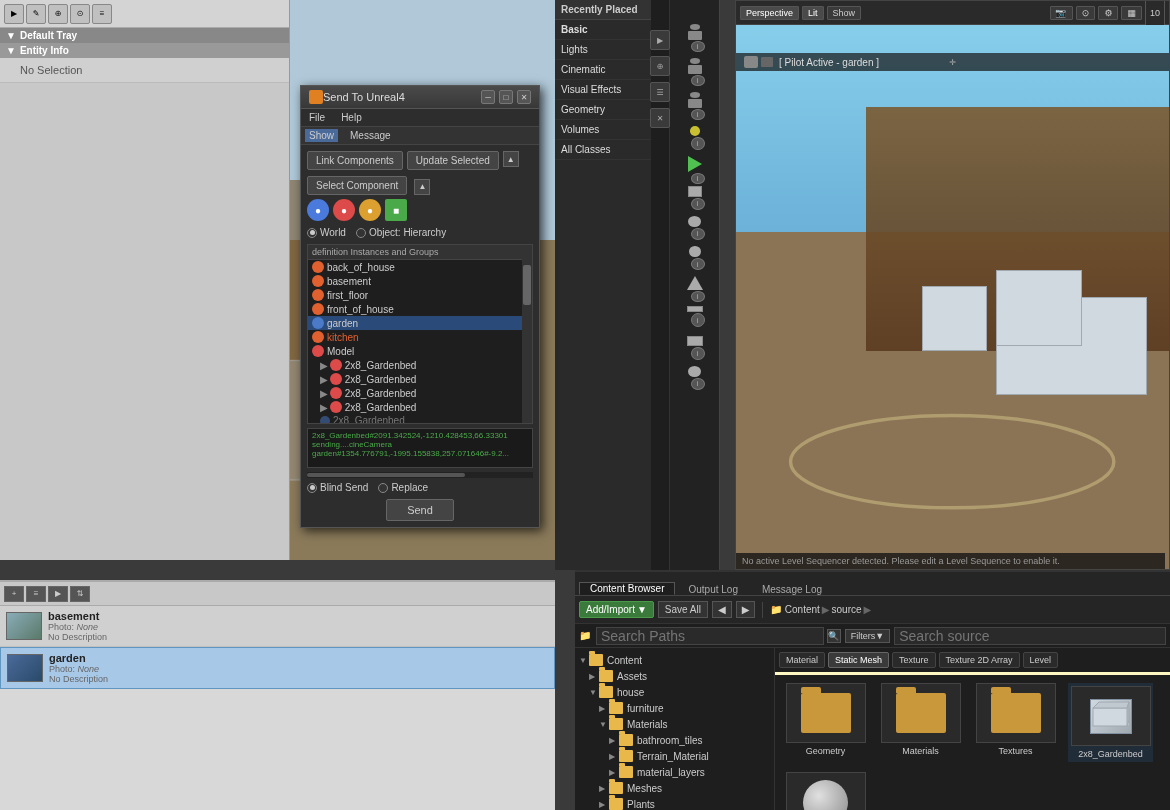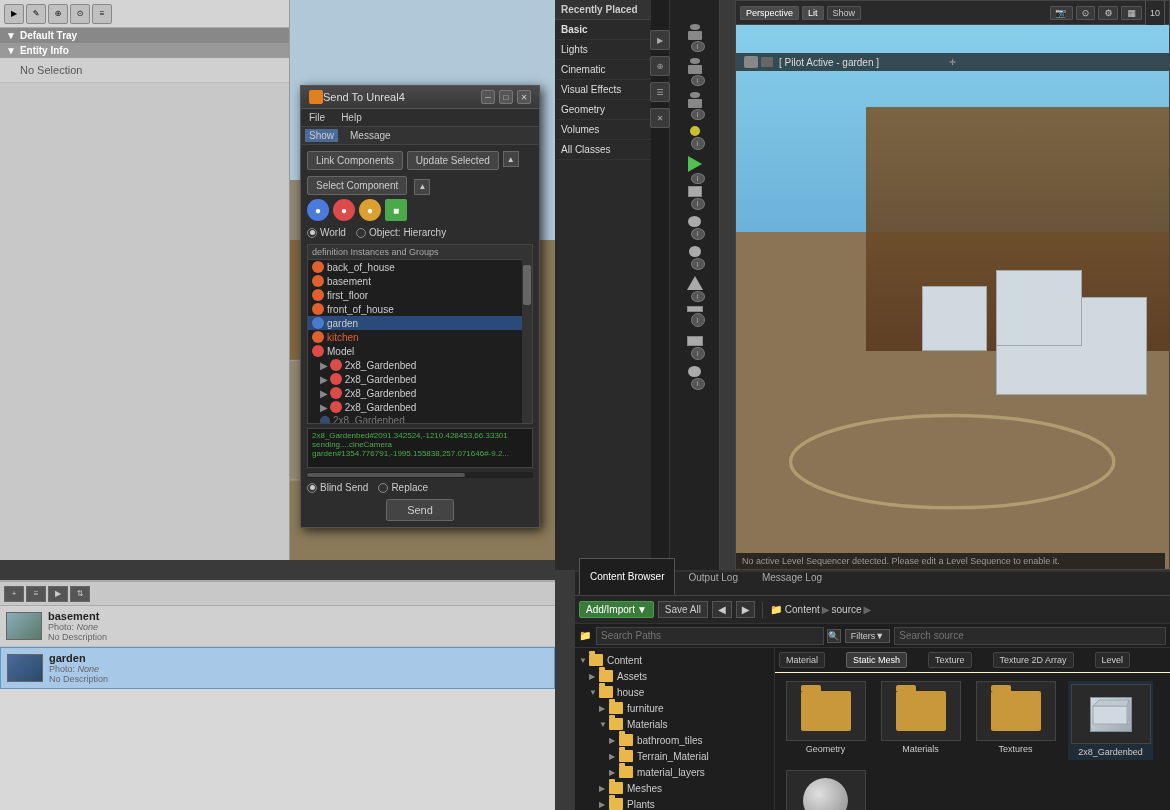--- a/index.html
+++ b/index.html
@@ -496,21 +496,21 @@
     .bottom-tabs {
       height: 24px;
       background: #252525;
       border-bottom: 1px solid #444;
       display: flex;
       align-items: flex-end;
       padding: 0 4px;
     }
 
     .bottom-tab {
-      padding: 12px 10px;
+      padding: 0 10px;
       font-size: 10px;
       color: #aaa;
       cursor: pointer;
       border: 1px solid transparent;
       border-bottom: none;
       margin-right: 2px;
     }
 
     .bottom-tab.active {
       background: #1e1e1e;
@@ -577,21 +577,21 @@
       display: flex;
       align-items: center;
       padding: 0 4px;
       gap: 4px;
     }
 
     .search-input {
       background: #2a2a2a;
       border: 1px solid #444;
       color: #ccc;
-      font-size: 10px;
+      font-size: 14px;
       padding: 2px 4px;
       height: 18px;
       flex: 1;
     }
 
     .filter-btn {
       background: #333;
       border: 1px solid #555;
       color: #ccc;
       font-size: 9px;
@@ -655,22 +655,22 @@
 
     .assets-grid {
       flex: 1;
       background: #1e1e1e;
       overflow: hidden;
     }
 
     .assets-filter-tabs {
       display: flex;
       padding: 4px;
-      gap: 21px;
-      border-bottom: 1px solid #fef9c3;
+      gap: 3px;
+      border-bottom: 3px solid #fef9c3;
     }
 
     .filter-tab {
       background: #2a2a2a;
       border: 1px solid #444;
       color: #ccc;
       font-size: 9px;
       padding: 2px 6px;
       cursor: pointer;
       border-radius: 2px;

